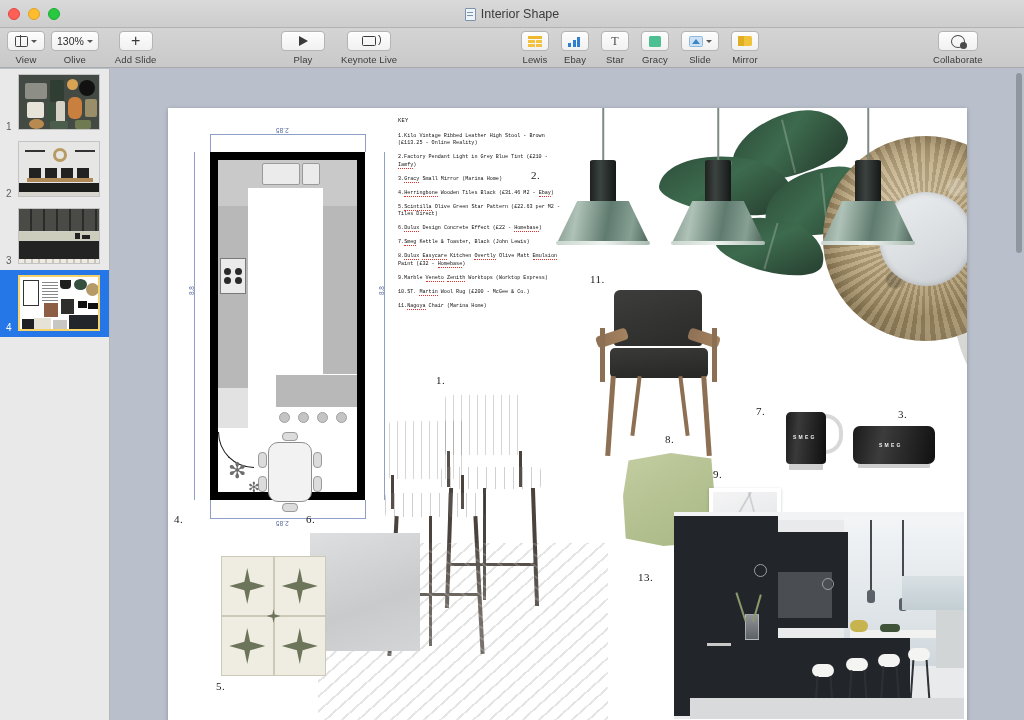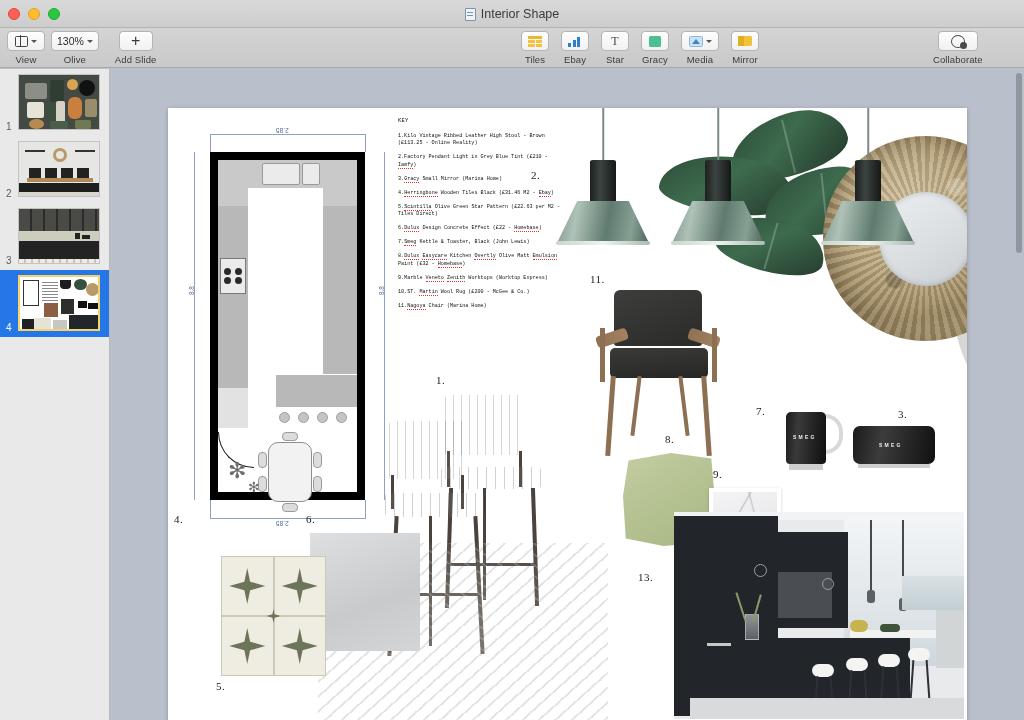--- a/index.html
+++ b/index.html
@@ -370,33 +370,47 @@
       <span class="tblabel">Olive</span>
     </div>
     <div class="tbitem" style="margin-left:10px;">
       <div class="tbbtn" style="min-width:34px;">
         <span class="ic-plus">+</span>
       </div>
       <span class="tblabel">Add Slide</span>
     </div>
   </div>
 
+  <div class="tbgroup" style="left:278px;">
+    <div class="tbitem">
+      <div class="tbbtn" style="min-width:44px;">
+        <span class="ic-play"></span>
+      </div>
+      <span class="tblabel">Play</span>
+    </div>
+    <div class="tbitem" style="margin-left:10px;">
+      <div class="tbbtn" style="min-width:44px;">
+        <span class="ic-live"></span>
+      </div>
+      <span class="tblabel">Keynote Live</span>
+    </div>
+  </div>
 
   <div class="tbgroup" style="left:518px;">
     <div class="tbitem">
       <div class="tbbtn">
           <span class="ic-table">
             <i class="hd"></i>
             <i></i>
             <i></i>
             <i></i>
             <i></i>
           </span>
         </div>
-      <span class="tblabel">Tiles</span>
+      <span class="tblabel">Lewis</span>
     </div>
     <div class="tbitem" style="margin-left:6px;">
       <div class="tbbtn">
           <span class="ic-chart">
             <i style="height:4px"></i>
             <i style="height:7px"></i>
             <i style="height:10px"></i>
           </span>
         </div>
       <span class="tblabel">Ebay</span>
@@ -411,21 +425,21 @@
       <div class="tbbtn">
           <span class="ic-shape"></span>
         </div>
       <span class="tblabel">Gracy</span>
     </div>
     <div class="tbitem" style="margin-left:6px;">
       <div class="tbbtn" style="min-width:38px;">
         <span class="ic-media"></span>
         <span class="tbcaret"></span>
       </div>
-      <span class="tblabel">Media</span>
+      <span class="tblabel">Slide</span>
     </div>
     <div class="tbitem" style="margin-left:6px;">
       <div class="tbbtn">
           <span class="ic-comment"></span>
         </div>
       <span class="tblabel">Mirror</span>
     </div>
   </div>
 
   <div class="tbgroup" style="left:930px;">

